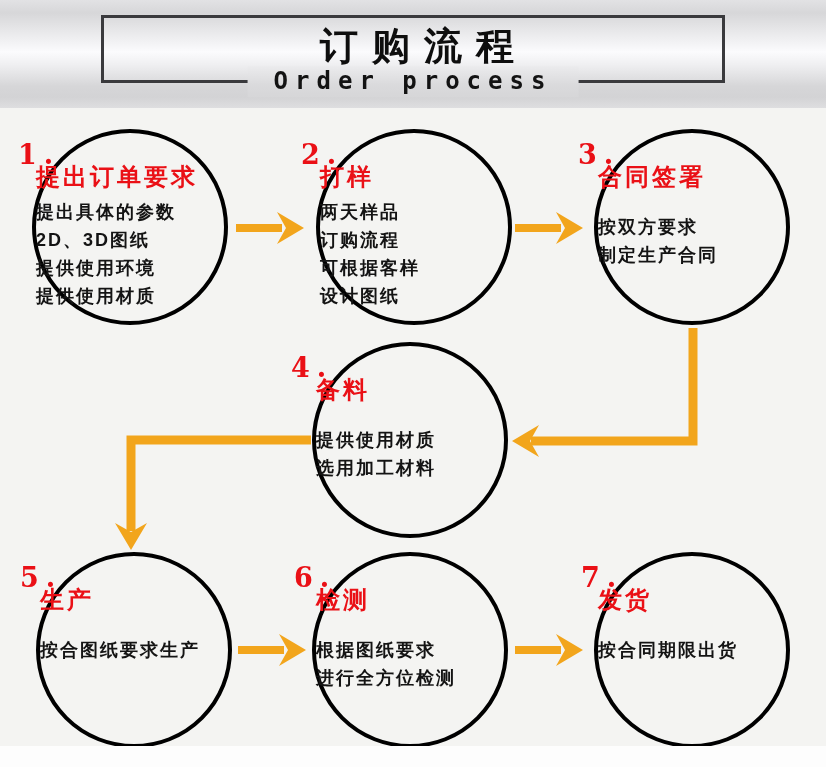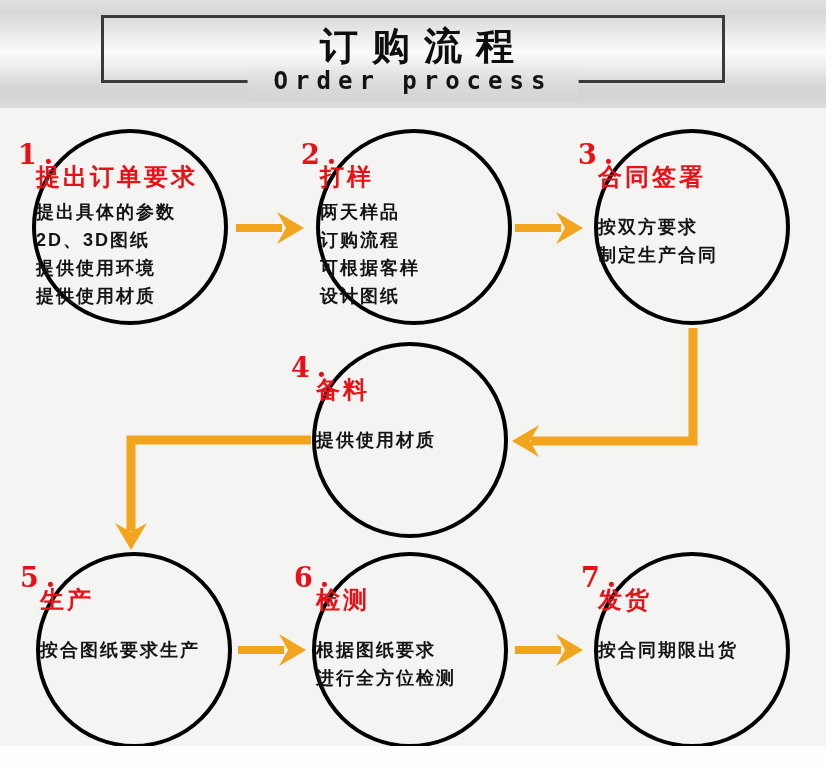--- a/index.html
+++ b/index.html
@@ -160,20 +160,21 @@
     <div class="circle-body">
       <div class="body-line">按双方要求</div>
       <div class="body-line">制定生产合同</div>
     </div>
   </div>
 
   <div class="circle c4">
     <div class="circle-title">备料</div>
     <div class="circle-body">
       <div class="body-line">提供使用材质</div>
+      <div class="body-line">选用加工材料</div>
     </div>
   </div>
 
   <div class="circle c5">
     <div class="circle-title">生产</div>
     <div class="circle-body">
       <div class="body-line">按合图纸要求生产</div>
     </div>
   </div>
 

